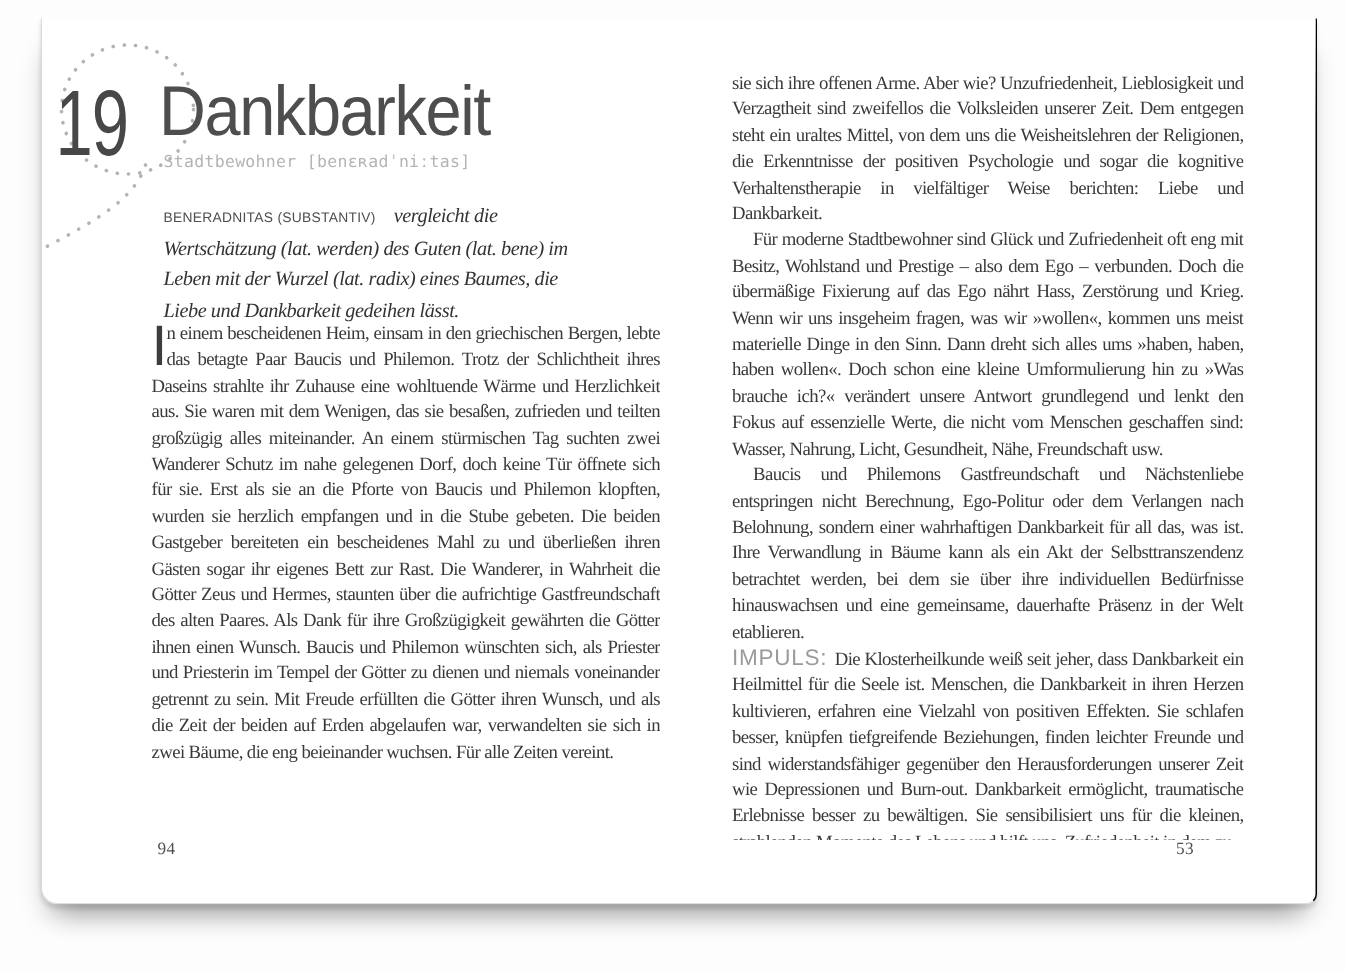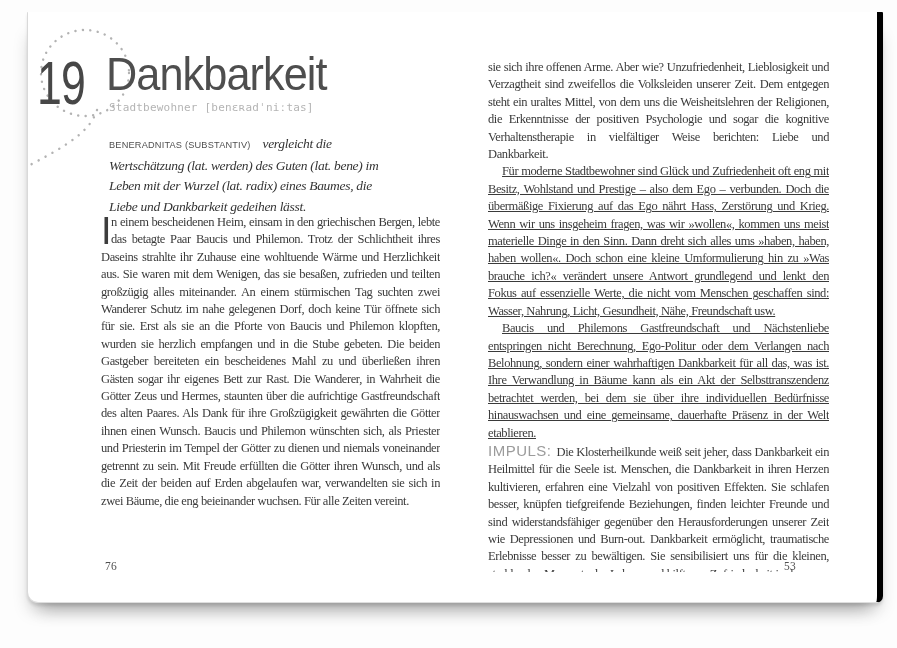--- a/index.html
+++ b/index.html
@@ -8,21 +8,21 @@
     background:#fdfdfd;
     font-family:"Liberation Serif", serif;
   }
   .stage { position:relative; width:897px; height:648px; }
 
   
   .book {
     position:absolute; left:27px; top:12px; width:849px; height:590px;
     background:#ffffff;
     border-left:1px solid #d9d9d9;
-    border-right:6px solid #000000;
+    border-right:1px solid #000000;
     border-bottom:1px solid #dedede;
     border-radius:1px 1px 7px 11px;
     box-shadow: 0 3px 3px rgba(0,0,0,.10),
                 -5px 15px 18px -9px rgba(0,0,0,.22),
                  5px 15px 18px -9px rgba(0,0,0,.20);
   }
   .page { position:absolute; top:0; height:590px; }
   .page-left  { left:0;     width:433px; }
   .page-right { left:433px; width:416px; }
 
@@ -57,23 +57,23 @@
   }
   .deftext { font-style:italic; }
 
   
   .bodycol {
     position:absolute; text-align:justify;
     font-size:12.5px; line-height:17.4px; letter-spacing:-.4px; color:#3a3a3a;
     overflow:hidden;
   }
   .page-left  .bodycol { left:73px; top:202px; width:339px; height:346px; }
-  .page-right .bodycol { left:27px; top:35px;  width:341px; height:513px;margin-top:12px; }
+  .page-right .bodycol { left:27px; top:35px;  width:341px; height:513px; }
   .bodycol p { margin:0; }
-  .para.indent { text-indent:14px;text-decoration:underline; }
+  .para.indent { text-indent:14px; }
 
   .dropcap {
     float:left; width:6px; margin:1px 4px 0 0;
     font-family:"Liberation Sans", sans-serif; font-weight:400;
     font-size:38px; line-height:33px; color:#3d3d3d;
   }
 
   
   .impulse { position:relative; margin-top:8px; }
   .impulse-label {
@@ -108,21 +108,21 @@
       <div class="pron">Stadtbewohner [benɛʀadˈniːtas]</div>
 
       <p class="definition">
         <span class="defterm">BENERADNITAS (SUBSTANTIV)</span><em class="deftext">vergleicht die Wertschätzung (lat. werden) des Guten (lat. bene) im Leben mit der Wurzel (lat. radix) eines Baumes, die Liebe und Dankbarkeit gedeihen lässt.</em>
       </p>
 
       <div class="bodycol">
         <p class="para first"><span class="dropcap">I</span><span>n einem bescheidenen Heim, einsam in den griechischen Bergen, lebte das betagte Paar Baucis und Philemon. Trotz der Schlichtheit ihres Daseins strahlte ihr Zuhause eine wohltuende Wärme und Herzlichkeit aus. Sie waren mit dem Wenigen, das sie besaßen, zufrieden und teilten großzügig alles miteinander. An einem stürmischen Tag suchten zwei Wanderer Schutz im nahe gelegenen Dorf, doch keine Tür öffnete sich für sie. Erst als sie an die Pforte von Baucis und Philemon klopften, wurden sie herzlich empfangen und in die Stube gebeten. Die beiden Gastgeber bereiteten ein bescheidenes Mahl zu und überließen ihren Gästen sogar ihr eigenes Bett zur Rast. Die Wanderer, in Wahrheit die Götter Zeus und Hermes, staunten über die aufrichtige Gastfreundschaft des alten Paares. Als Dank für ihre Großzügigkeit gewährten die Götter ihnen einen Wunsch. Baucis und Philemon wünschten sich, als Priester und Priesterin im Tempel der Götter zu dienen und niemals voneinander getrennt zu sein. Mit Freude erfüllten die Götter ihren Wunsch, und als die Zeit der beiden auf Erden abgelaufen war, verwandelten sie sich in zwei Bäume, die eng beieinander wuchsen. Für alle Zeiten vereint.</span></p>
       </div>
 
-      <div class="pagenum">76</div>
+      <div class="pagenum">94</div>
     </div>
 
     <div class="page page-right">
 
       <div class="bodycol">
         <p class="para">sie sich ihre offenen Arme. Aber wie? Unzufriedenheit, Lieblosigkeit und Verzagtheit sind zweifellos die Volksleiden unserer Zeit. Dem entgegen steht ein uraltes Mittel, von dem uns die Weisheitslehren der Religionen, die Erkenntnisse der positiven Psychologie und sogar die kognitive Verhaltenstherapie in vielfältiger Weise berichten: Liebe und Dankbarkeit.</p>
         <p class="para indent">Für moderne Stadtbewohner sind Glück und Zufriedenheit oft eng mit Besitz, Wohlstand und Prestige – also dem Ego – verbunden. Doch die übermäßige Fixierung auf das Ego nährt Hass, Zerstörung und Krieg. Wenn wir uns insgeheim fragen, was wir »wollen«, kommen uns meist materielle Dinge in den Sinn. Dann dreht sich alles ums »haben, haben, haben wollen«. Doch schon eine kleine Umformulierung hin zu »Was brauche ich?« verändert unsere Antwort grundlegend und lenkt den Fokus auf essenzielle Werte, die nicht vom Menschen geschaffen sind: Wasser, Nahrung, Licht, Gesundheit, Nähe, Freundschaft usw.</p>
         <p class="para indent">Baucis und Philemons Gastfreundschaft und Nächstenliebe entspringen nicht Berechnung, Ego-Politur oder dem Verlangen nach Belohnung, sondern einer wahrhaftigen Dankbarkeit für all das, was ist. Ihre Verwandlung in Bäume kann als ein Akt der Selbsttranszendenz betrachtet werden, bei dem sie über ihre individuellen Bedürfnisse hinauswachsen und eine gemeinsame, dauerhafte Präsenz in der Welt etablieren.</p>
 
         <p class="para impulse">

